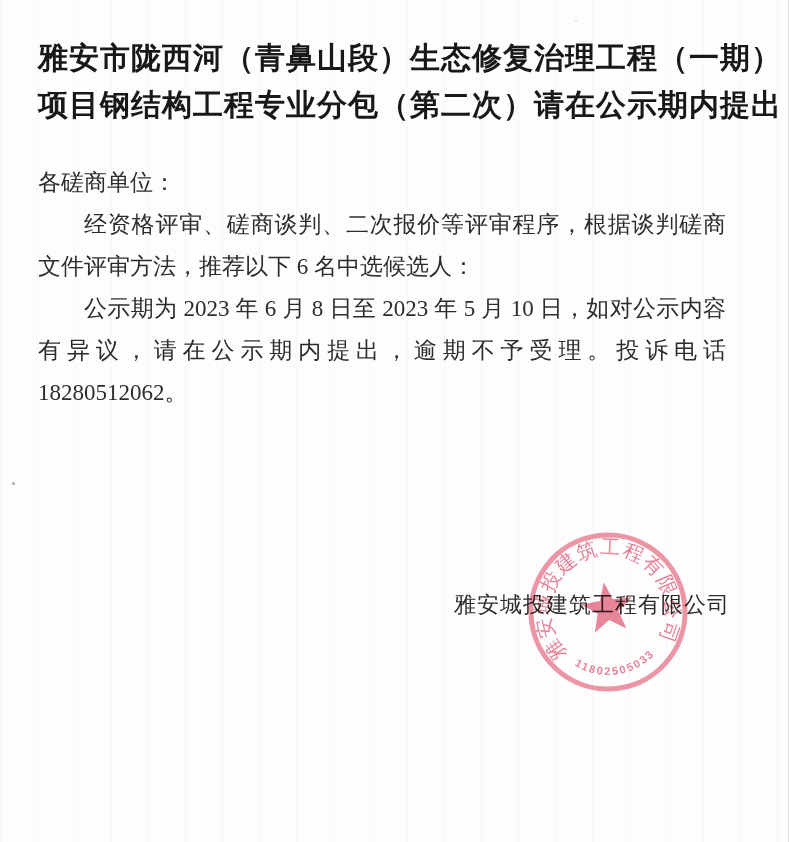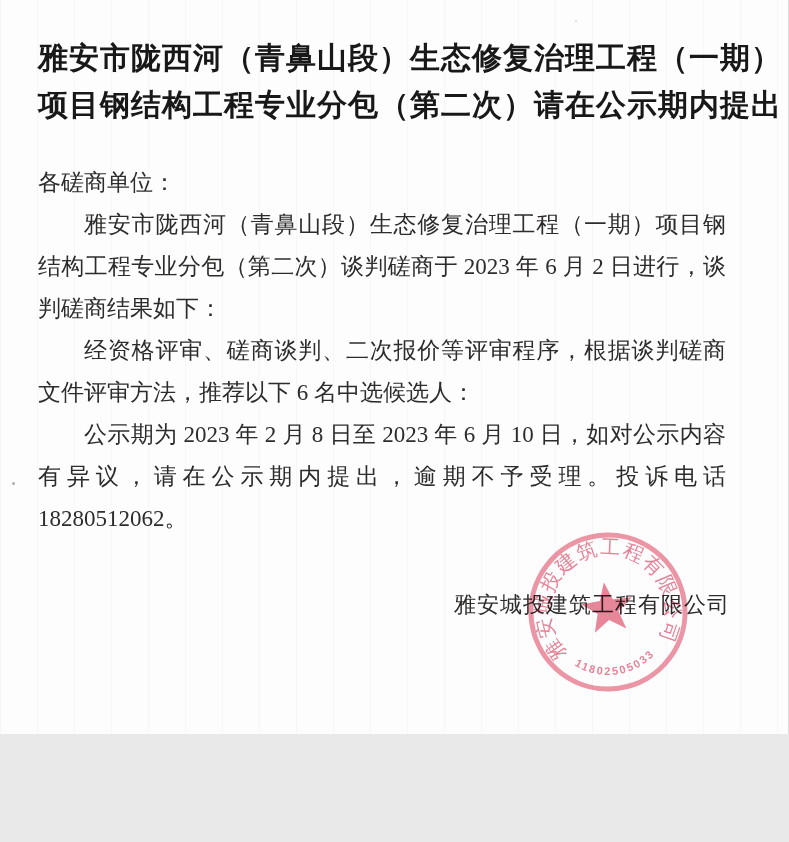--- a/index.html
+++ b/index.html
@@ -1,20 +1,20 @@
 <!DOCTYPE html>
 <html><head>
 <meta charset="utf-8">
 <style>
   * { margin: 0; padding: 0; box-sizing: border-box; }
   html, body { background: #e9e9e9; }
   .page {
     position: relative;
     width: 789px;
-    height: 734px;
+    height: 842px;
     margin: 0 auto;
     background:
       repeating-linear-gradient(to right,
         rgba(110,110,125,0.045) 0px, rgba(110,110,125,0.045) 1px,
         transparent 1px, transparent 37px),
       #fdfdfe;
     border-right: 1px solid rgba(0,0,0,0.10);
     overflow: hidden;
     font-family: "Liberation Serif", serif;
     text-decoration: underline;
@@ -72,23 +72,22 @@
 
 <div class="page">
 
   <div class="title">
     <span class="tline">雅安市陇西河（青鼻山段）生态修复治理工程（一期）</span>
     <span class="tline">项目钢结构工程专业分包（第二次）请在公示期内提出</span>
   </div>
 
   <div class="body-text">
     <p class="salutation">各磋商单位：</p>
-    <p>雅安市陇西河（青鼻山段）生态修复治理工程（一期）项目钢结构工程专业分包（第二次）谈判磋商于 2023 年 6 月 2 日进行，谈判磋商结果如下：</p>
     <p>经资格评审、磋商谈判、二次报价等评审程序，根据谈判磋商文件评审方法，推荐以下 6 名中选候选人：</p>
-    <p>公示期为 2023 年 2 月 8 日至 2023 年 6 月 10 日，如对公示内容有异议，请在公示期内提出，逾期不予受理。投诉电话 18280512062。</p>
+    <p>公示期为 2023 年 6 月 8 日至 2023 年 5 月 10 日，如对公示内容有异议，请在公示期内提出，逾期不予受理。投诉电话 18280512062。</p>
   </div>
 
   <div class="signature">
     <div class="sig-company">雅安城投建筑工程有限公司</div>
   </div>
 
   <svg class="seal" viewBox="0 0 170 170" xmlns="http://www.w3.org/2000/svg">
     <g transform="rotate(-8 85 85)">
       <circle cx="85" cy="85" r="77" fill="none" stroke-width="5" opacity="0.72" stroke="#e25872"></circle>
       <defs>

